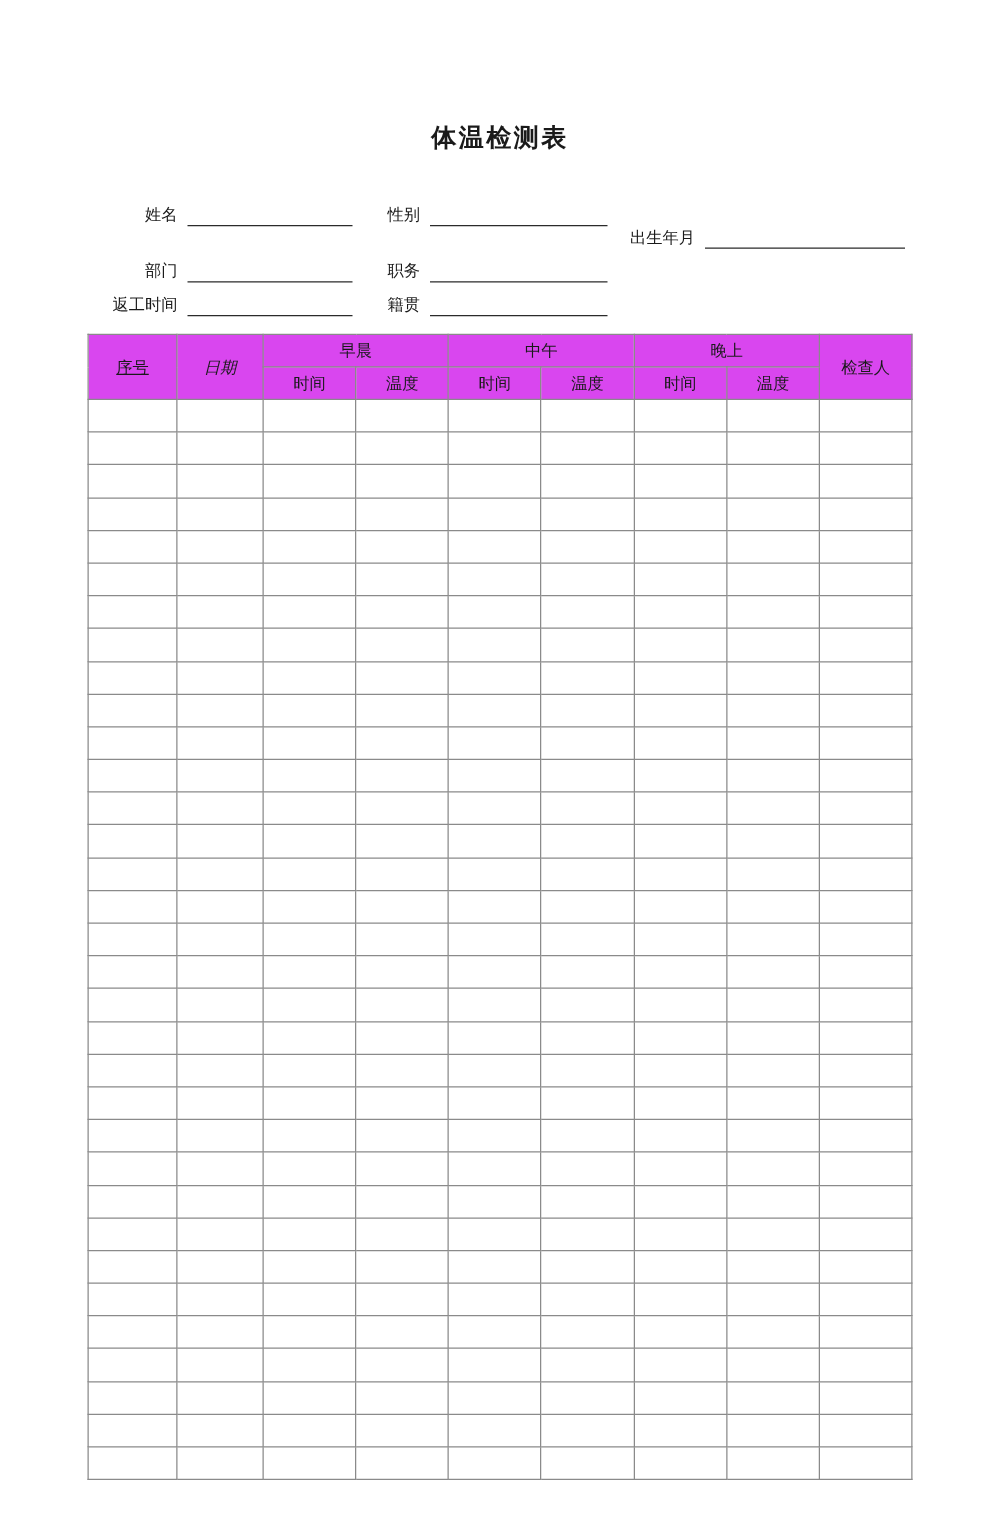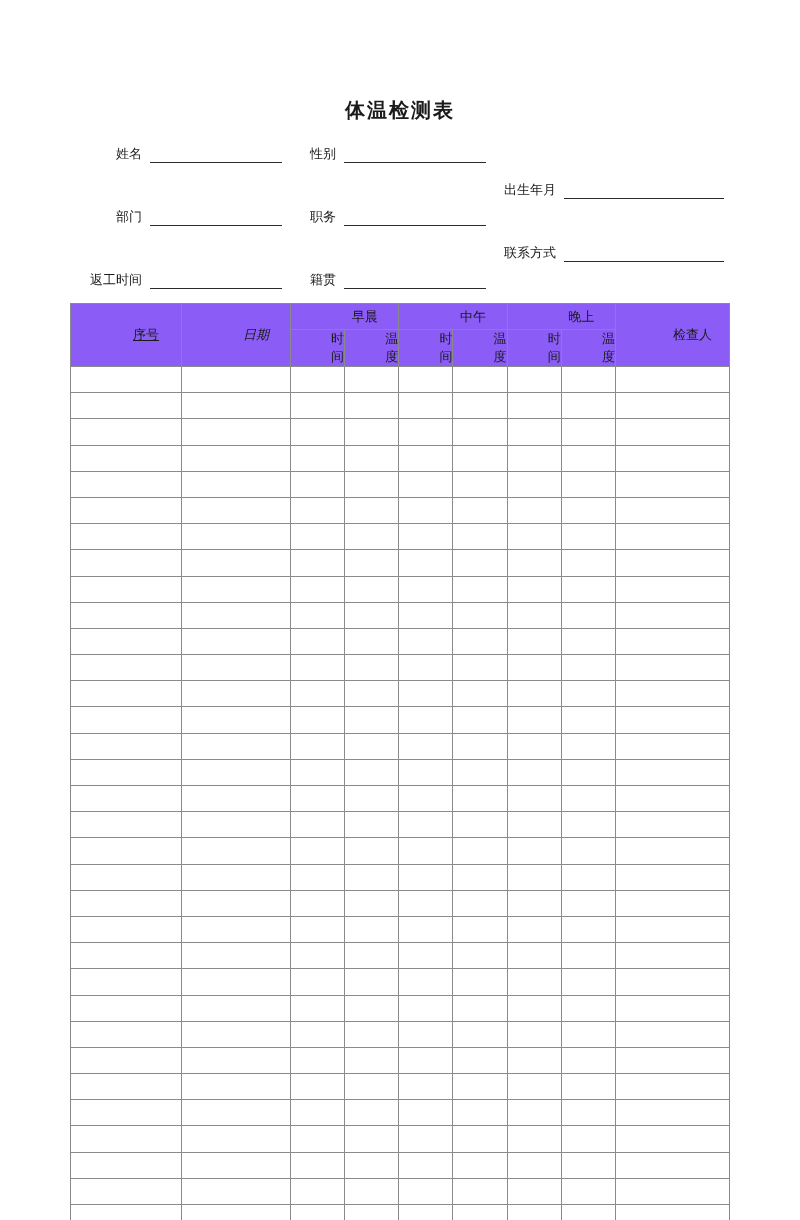--- a/index.html
+++ b/index.html
@@ -33,21 +33,21 @@
     line-height: 1;
     font-family: "DejaVu Sans", "Liberation Sans", sans-serif;
   }
 
   
   .fields {
     margin: 26px 70px 0 70px;
   }
   .field-row {
     display: flex;
-    align-items: flex-start;
+    align-items: center;
     margin-bottom: 10px;
   }
   .field {
     display: flex;
     align-items: flex-end;
   }
   .field-label {
     font-size: 13px;
     white-space: nowrap;
     text-align: right;
@@ -85,23 +85,22 @@
   table.temp-table td {
     border: 1px solid #8a8a8a;
     text-align: center;
     vertical-align: middle;
     font-size: 13px;
     font-weight: normal;
     padding: 0;
   }
   table.temp-table thead th {
     height: 25px;
-    background: #8b5cf6;
+    background: #d946ef;
     color: #1a1a1a;
-    padding-left: 40px;
   }
   table.temp-table tbody td {
     height: 25.2px;
   }
   .c-seq   { width: 70px; text-decoration: underline; }
   .c-date  { width: 68px; font-style: italic; }
   .c-time  { width: 70px; }
   .c-temp  { width: 73px; }
   .c-chk   { width: 73px; }
 </style>
@@ -129,24 +128,20 @@
       </div>
     </div>
 
     <div class="field-row">
       <div class="field col-a">
         <span class="field-label">部门</span>
         <span class="field-line"></span>
       </div>
       <div class="field col-b">
         <span class="field-label">职务</span>
-        <span class="field-line"></span>
-      </div>
-      <div class="field col-c">
-        <span class="field-label">联系方式</span>
         <span class="field-line"></span>
       </div>
     </div>
 
     <div class="field-row">
       <div class="field col-a">
         <span class="field-label">返工时间</span>
         <span class="field-line"></span>
       </div>
       <div class="field col-b">

